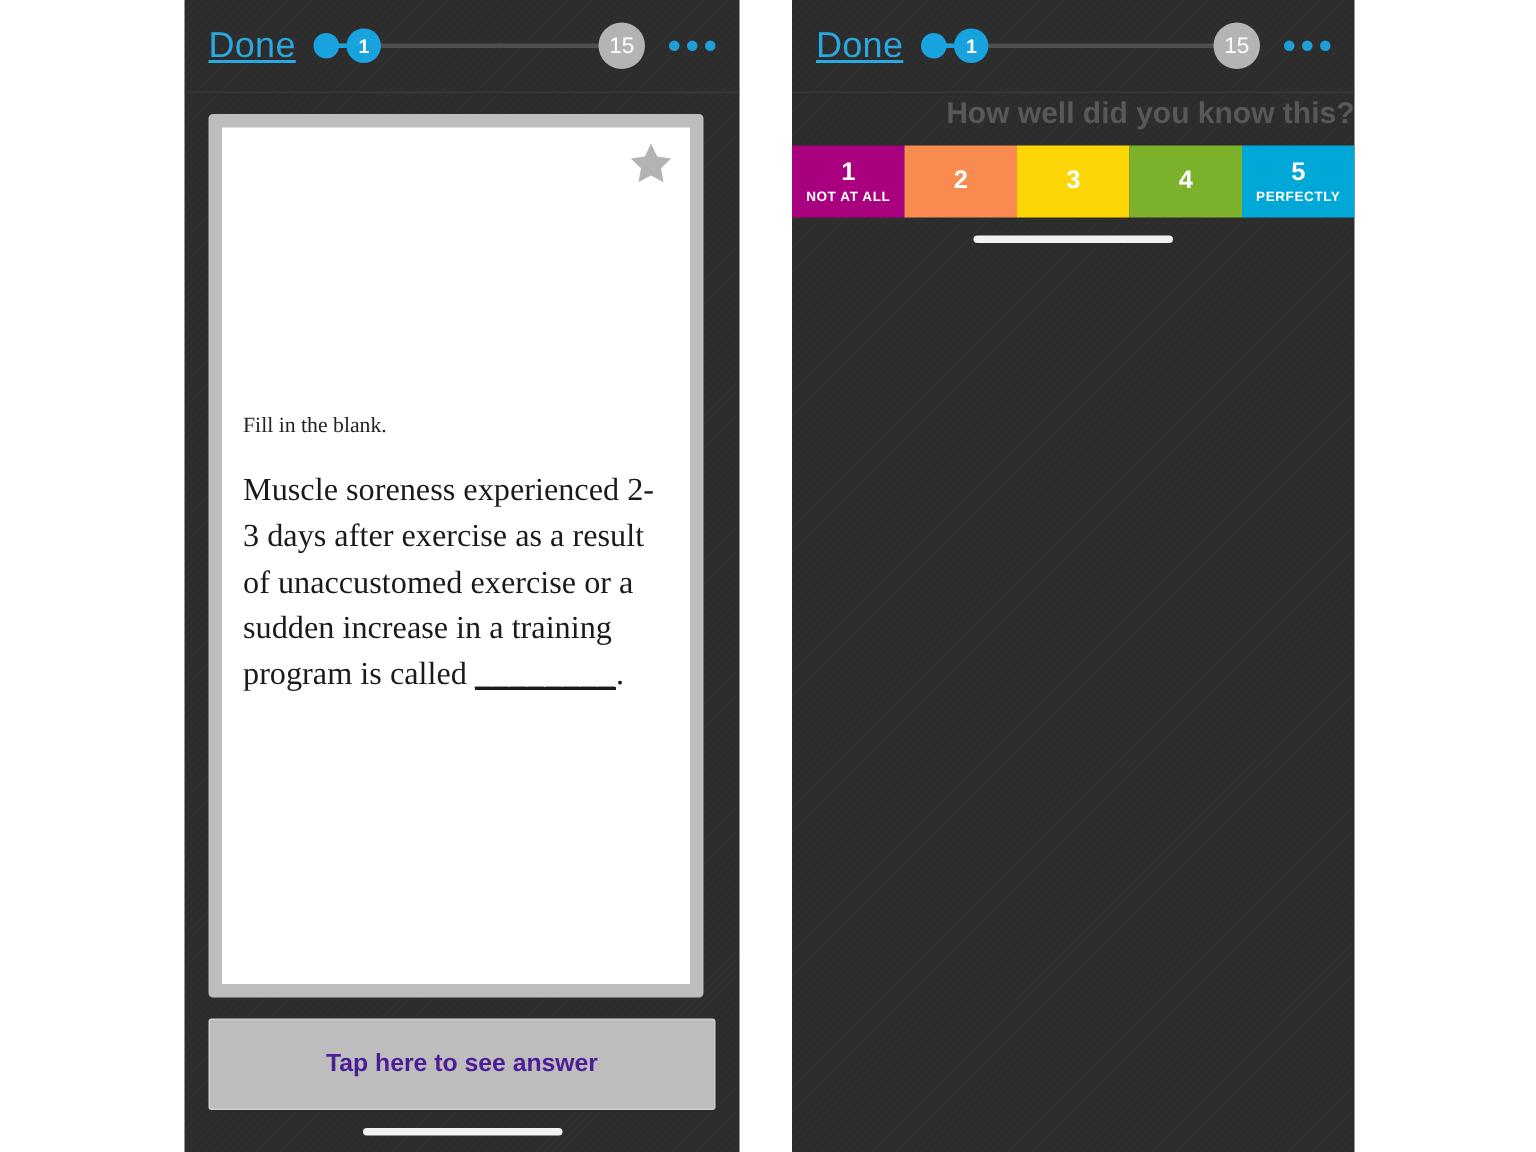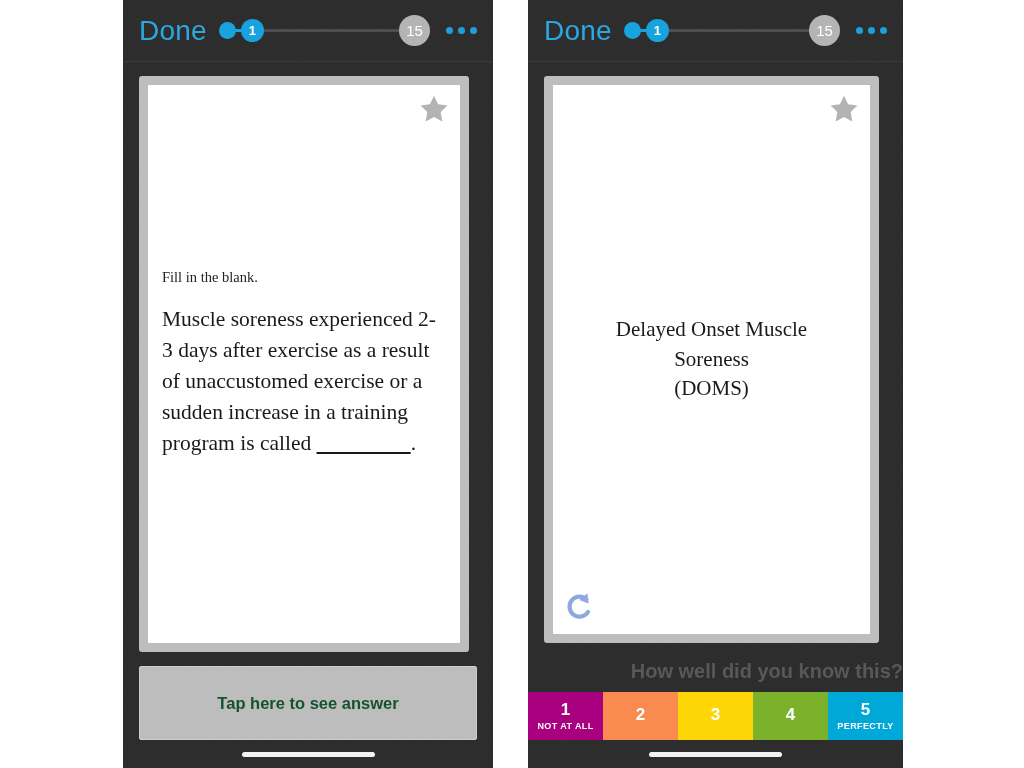--- a/index.html
+++ b/index.html
@@ -39,25 +39,26 @@
     position: relative;
     height: 62px;
     flex: 0 0 62px;
     display: flex;
     align-items: center;
     padding: 0 14px 0 16px;
     border-bottom: 1px solid #3a3a3a;
   }
   .done-label {
     color: #2aa8df;
-    font-size: 28px;
+    font-size: 24px;
     letter-spacing: .2px;
     flex: 0 0 auto;
     margin-right: 12px;
     cursor: pointer;
+    text-decoration: underline;
   }
   .progress {
     position: relative;
     flex: 1 1 auto;
     height: 26px;
     display: flex;
     align-items: center;
     margin-right: 10px;
   }
   .prog-track {
@@ -190,25 +191,25 @@
     color: #1a1a1a;
     text-align: center;
   }
 
   
   .bottom-left {
     flex: 0 0 auto;
     padding: 0 16px 0 16px;
   }
   .tap-button {
-    height: 74px;
+    height: 61px;
     background: #bdbdbd;
     border: 1px solid #cecece;
     border-radius: 2px;
-    color: #14532d;
+    color: #4c1d95;
     font-size: 16.5px;
     font-weight: bold;
     display: flex;
     align-items: center;
     justify-content: center;
     cursor: pointer;
   }
 
   
   .bottom-right { flex: 0 0 auto; }
@@ -324,45 +325,20 @@
         <div class="prog-total">15</div>
       </div>
 
       <div class="more-btn">
         <i></i>
         <i></i>
         <i></i>
       </div>
     </div>
 
-    <div class="card-area">
-      <div class="card card-right">
-
-        <span class="star-icon">
-          <svg viewBox="0 0 24 24" width="34" height="34" aria-hidden="true">
-            <path fill="#b3b3b3" d="M12 2.6l2.9 6.1 6.6.9-4.8 4.6 1.2 6.6L12 17.7 6.1 20.8l1.2-6.6L2.5 9.6l6.6-.9z"></path>
-          </svg>
-        </span>
-
-        <div class="a-body">
-          <div class="a-text">
-            <span>Delayed Onset Muscle Soreness</span><br>
-            <span>(DOMS)</span>
-          </div>
-        </div>
-
-        <span class="undo-icon">
-          <svg viewBox="0 0 36 36" width="36" height="36" aria-hidden="true">
-            <path fill="none" stroke="#8fa9e0" stroke-width="4.2" stroke-linecap="round" d="M24.5 9.5 A10 10 0 1 0 26 22"></path>
-            <path fill="#8fa9e0" d="M25.4 3.2 L26.6 13.4 L17.4 10.0 Z"></path>
-          </svg>
-        </span>
-
-      </div>
-    </div>
 
     <div class="bottom-right">
       <div class="rating-prompt">How well did you know this?</div>
       <div class="rating-row">
 
         <div class="rating-btn" style="background:#a8007f;">
           <span class="rating-num">1</span>
           <span class="rating-sub">NOT AT ALL</span>
         </div>
 

